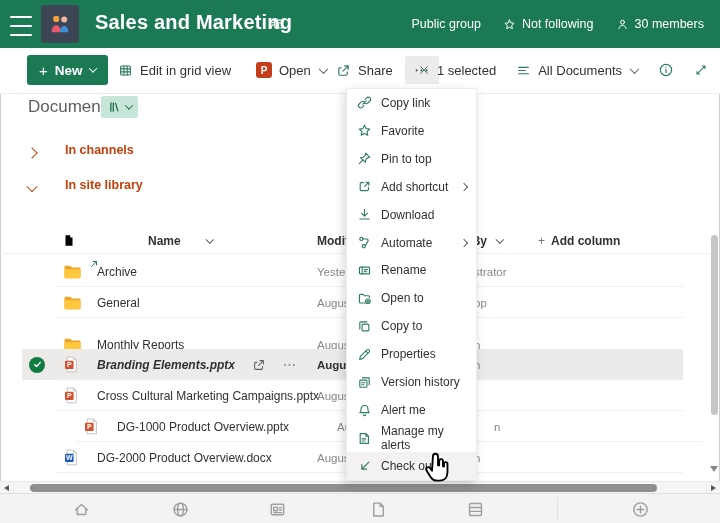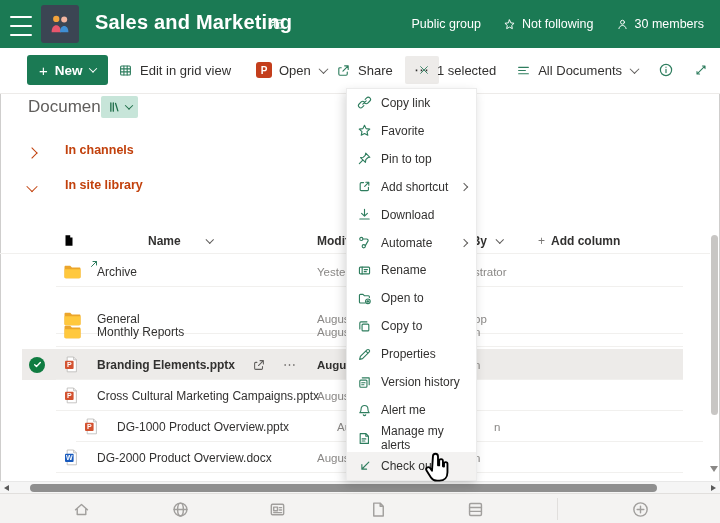--- a/index.html
+++ b/index.html
@@ -43,21 +43,21 @@
   #rows{left:0;top:256px;width:710px;}
   .row{position:absolute;left:0;width:683px;height:31px;}
   .row .bg{position:absolute;left:22px;right:0;top:0;bottom:0;background:var(--selected-bg,#edebe9);}
   .row .line{position:absolute;left:56px;right:0;bottom:0;border-bottom:1px solid #f1f0ee;}
   .cell{position:absolute;top:0;height:31px;display:flex;align-items:center;}
   .c-check{left:29px;} .c-type{left:63px;} .c-name{left:97px;font-size:12px;max-width:224px;
      overflow:hidden;white-space:nowrap;}
   .c-share{left:252px;color:#605e5c;} .c-more{left:283px;color:#605e5c;font-size:13px;letter-spacing:1px;cursor:pointer;}
   .c-mod{left:317px;font-size:11.5px;color:#8a8886;white-space:nowrap;}
   .c-by{left:474px;font-size:11.5px;color:#8a8886;white-space:nowrap;}
-  .row.sel .c-name{font-weight:bold;} .row.sel .c-mod{color:#323130;font-weight:bold;}
+  .row.sel .c-name{font-weight:bold;font-style:italic;} .row.sel .c-mod{color:#323130;font-weight:bold;}
   .check-circle{width:16px;height:16px;border-radius:50%;background:var(--check-green,#107c41);display:flex;align-items:center;justify-content:center;}
   .shortcut-badge{position:absolute;left:90px;top:4px;color:var(--accent,#2e7d5e);}
   
   #context-menu{left:346px;top:88px;width:131px;height:393px;background:#fff;z-index:50;
      border:1px solid #ebebeb;box-sizing:border-box;box-shadow:-2px 4px 10px rgba(0,0,0,.16);
      display:flex;flex-direction:column;}
   .menu-item{flex:1;display:flex;align-items:center;gap:9px;padding-left:10px;font-size:12px;color:#323130;cursor:pointer;}
   .menu-item .icon{color:var(--accent,#2e7d5e);width:15px;}
   .menu-item.highlighted{background:#f3f2f1;}
   .menu-item .sub{margin-left:auto;margin-right:9px;color:#605e5c;width:5px;height:5px;border-width:1.2px;}
@@ -244,33 +244,33 @@
         </span>
         <span class="shortcut-badge icon">
           <svg width="8" height="8" viewBox="0 0 16 16" style="stroke-width:2;">
             <path d="M3 13L13 3M6 3h7v7"></path>
           </svg>
         </span>
         <span class="cell c-name">Archive</span>
         <span class="cell c-mod">Yesterd</span>
         <span class="cell c-by">strator</span>
       </div>
-      <div class="row" style="top: 47px;">
+      <div class="row" style="top: 31px;">
         <div class="line"></div>
         <span class="cell c-type">
           <svg width="19" height="16" viewBox="0 0 16 14">
             <path d="M1 2.6c0-.6.4-1 1-1h4l1.5 1.5H14c.6 0 1 .4 1 1v7.3c0 .6-.4 1-1 1H2c-.6 0-1-.4-1-1z" fill="#eba52b"></path>
             <path d="M1 4.6h14v6.8c0 .6-.4 1-1 1H2c-.6 0-1-.4-1-1z" fill="#ffc83d"></path>
           </svg>
         </span>
         <span class="cell c-name">General</span>
         <span class="cell c-mod">August</span>
         <span class="cell c-by">pp</span>
       </div>
-      <div class="row" style="top: 60px;">
+      <div class="row" style="top: 73px;">
         <div class="line"></div>
         <span class="cell c-type">
           <svg width="19" height="16" viewBox="0 0 16 14">
             <path d="M1 2.6c0-.6.4-1 1-1h4l1.5 1.5H14c.6 0 1 .4 1 1v7.3c0 .6-.4 1-1 1H2c-.6 0-1-.4-1-1z" fill="#eba52b"></path>
             <path d="M1 4.6h14v6.8c0 .6-.4 1-1 1H2c-.6 0-1-.4-1-1z" fill="#ffc83d"></path>
           </svg>
         </span>
         <span class="cell c-name">Monthly Reports</span>
         <span class="cell c-mod">August</span>
         <span class="cell c-by">n</span>

